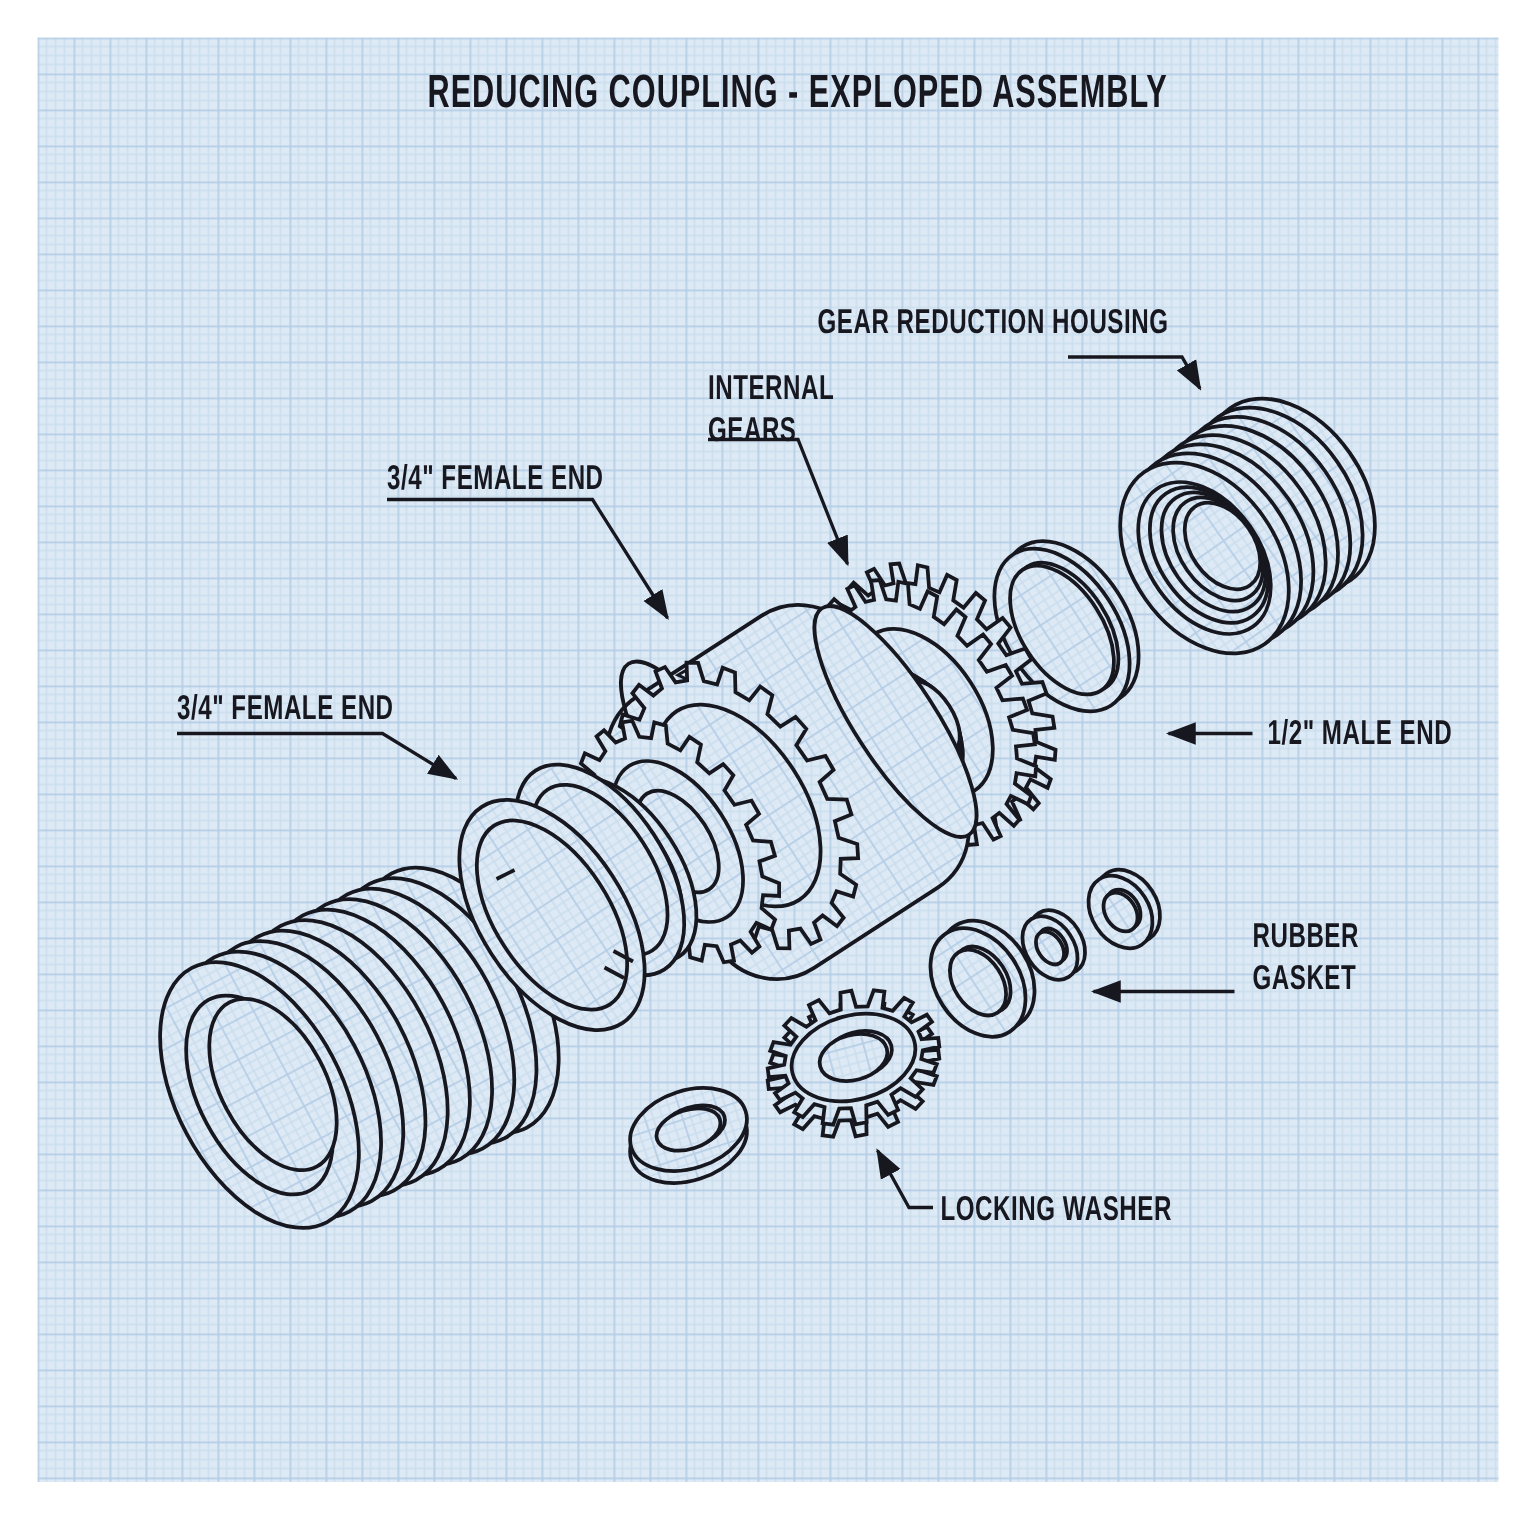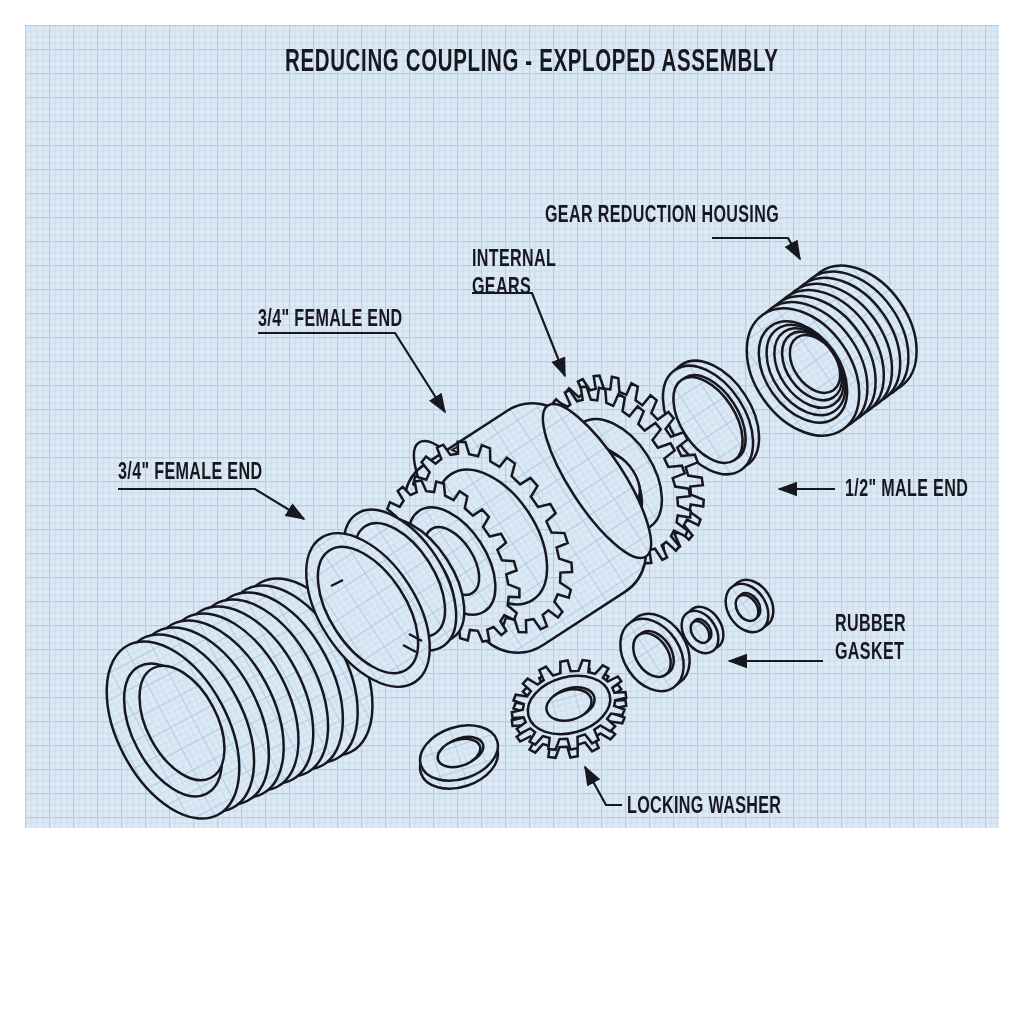--- a/index.html
+++ b/index.html
@@ -1,16 +1,16 @@
 <!DOCTYPE html>
 <html><head>
 <meta charset="utf-8">
 <style>
   html,body{margin:0;padding:0;background:#ffffff;}
-  #page{position:relative;width:1024px;height:828px;background:#ffffff;overflow:hidden;
+  #page{position:relative;width:1024px;height:988px;background:#ffffff;overflow:hidden;
         font-family:"Liberation Sans",sans-serif;}
   #scene{position:absolute;left:0;top:0;}
   .lbl{position:absolute;font-weight:700;font-size:23px;line-height:1.22;color:#17171f;
        white-space:nowrap;transform-origin:0 0;transform:scaleX(0.7);letter-spacing:0.5px;}
   .title{position:absolute;font-weight:700;font-size:31px;color:#17171f;white-space:nowrap;
        transform-origin:0 0;transform:scaleX(0.66);letter-spacing:1px;}
 </style>
 </head>
 <body>
 

